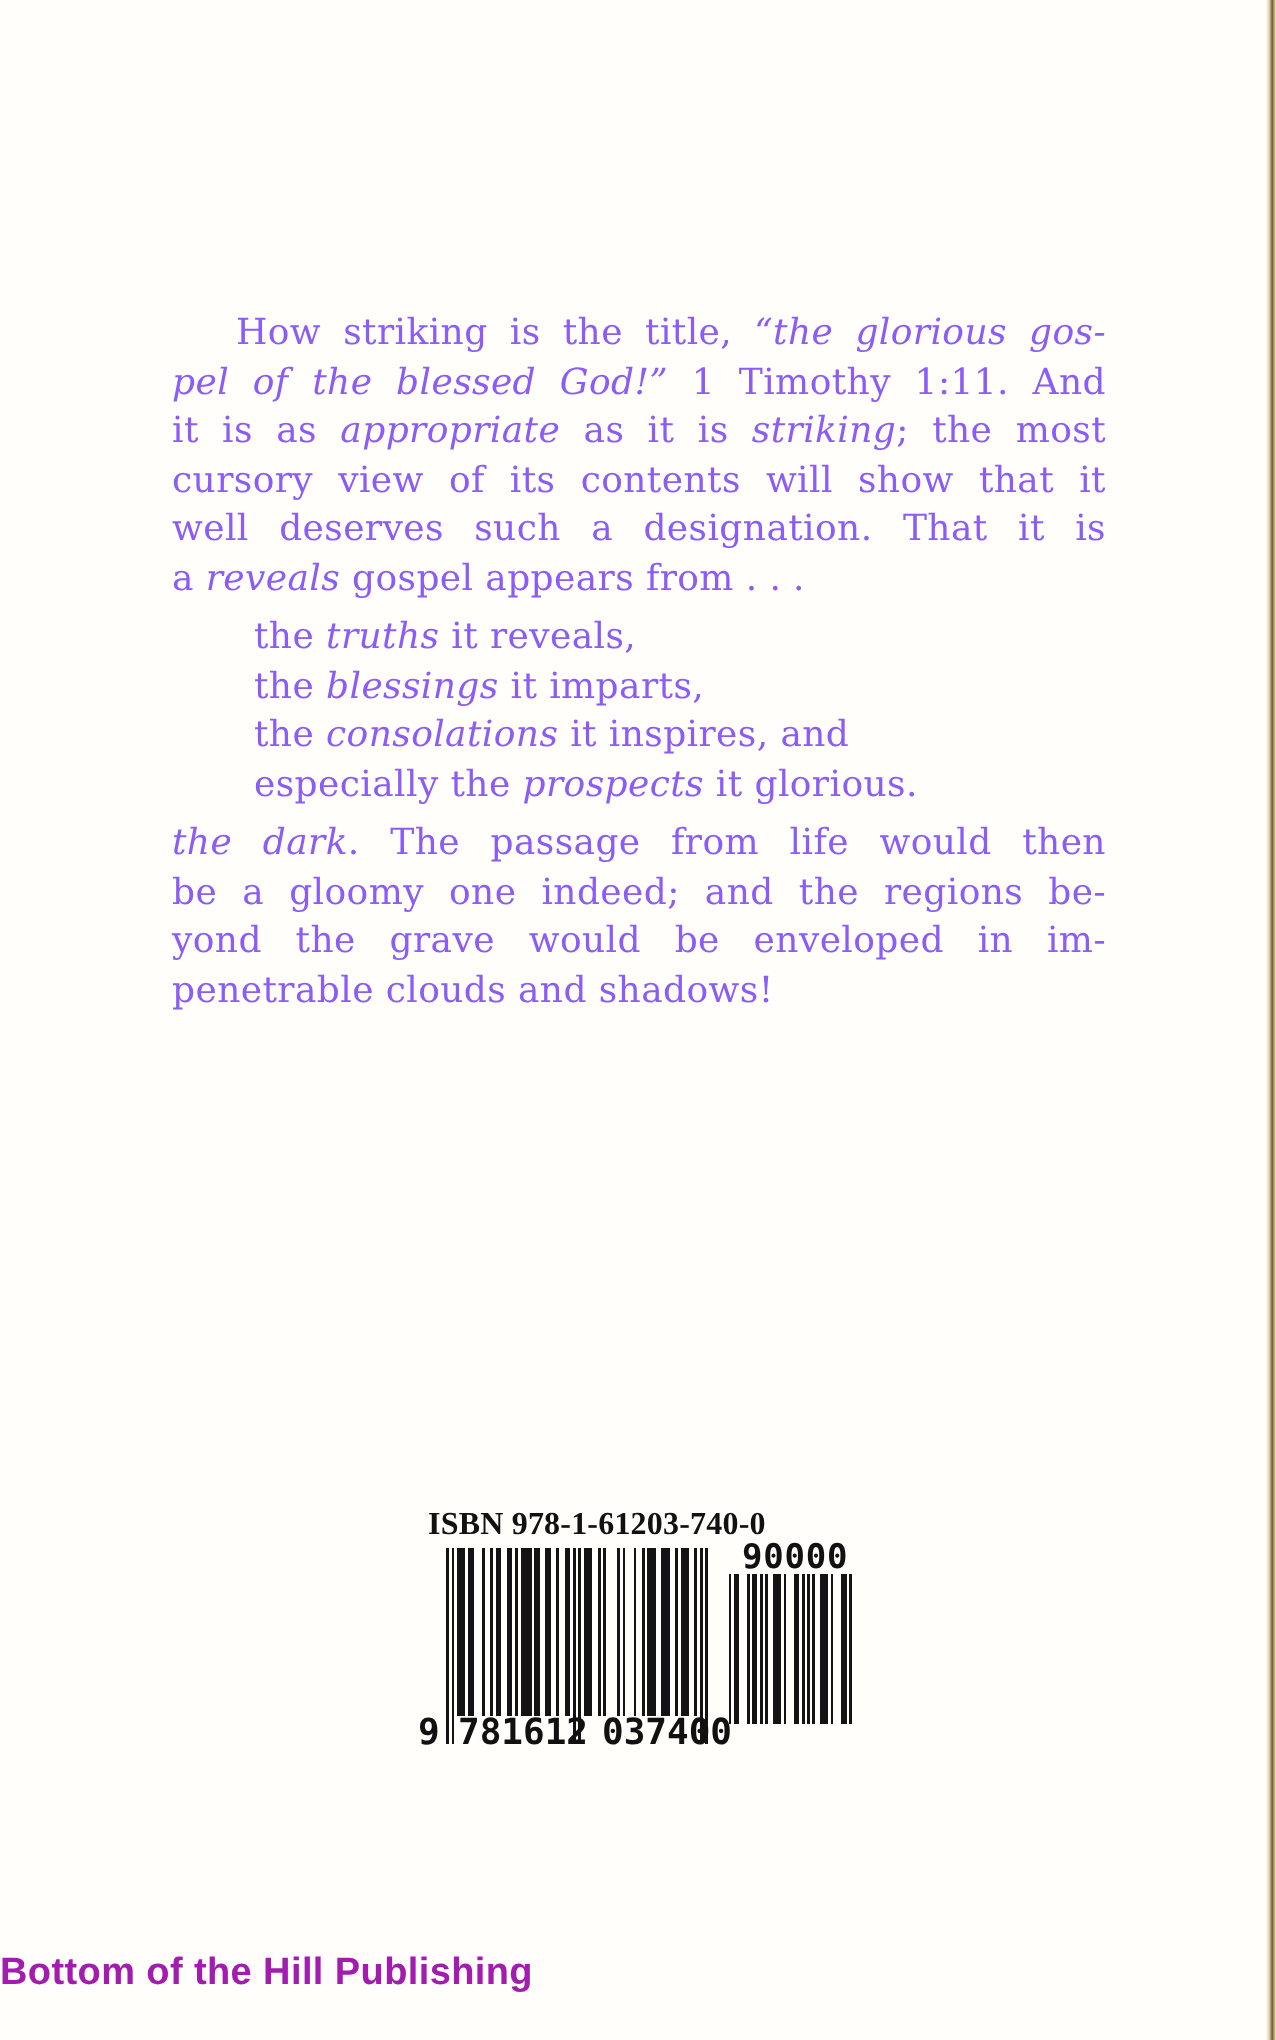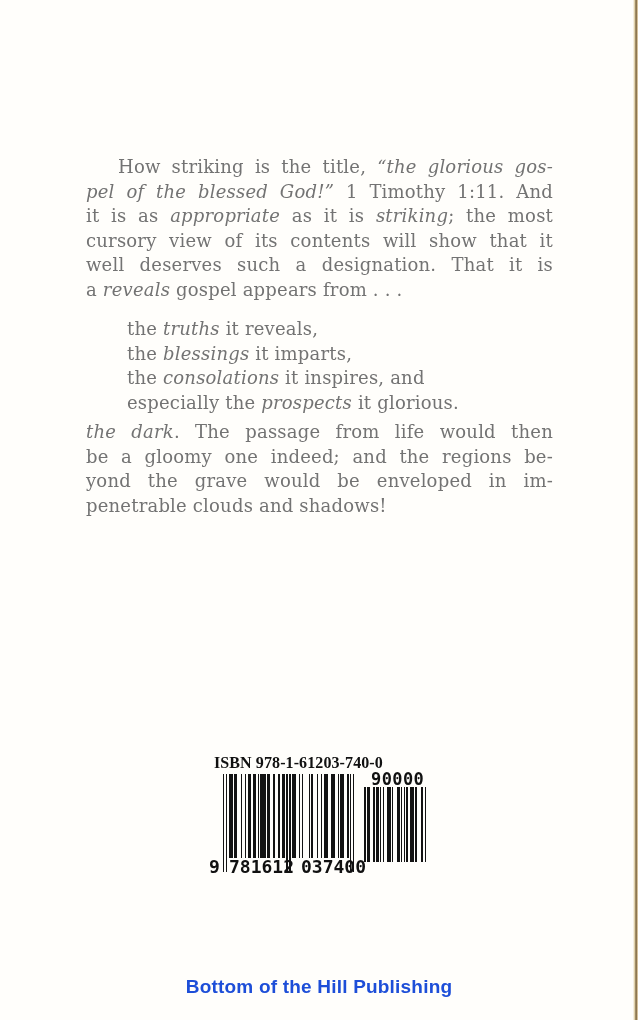--- a/index.html
+++ b/index.html
@@ -10,24 +10,24 @@
     overflow:hidden;
     font-family:"DejaVu Serif", serif;
   }
   .cover { position:absolute; inset:0; background:#fffefb; }
   .edge-strip {
     position:absolute; top:0; right:0; width:5px; height:1020px;
     background:linear-gradient(to right,#fffefb 0%,#dcca9f 35%,#6e5a39 62%,#bfa372 82%,#efe7d2 100%);
   }
   .textcol {
     position:absolute; left:86px; top:155px; width:467px;
-    color:#737373; font-size:18px; line-height:24.5px; letter-spacing:0.2px;
+    color:#8b5cf6; font-size:18px; line-height:24.5px; letter-spacing:0.2px;
   }
   .block { margin:0; }
-  .block-list { margin-top:15px; padding-left:41px; }
+  .block-list { margin-top:5px; padding-left:41px; }
   .block-para2 { margin-top:5px; }
   .line { text-align:justify; text-align-last:justify; }
   .line.indent { padding-left:32px; }
   .line.last { text-align-last:left; }
   .block-list .line { text-align:left; text-align-last:left; }
   .em { font-style:italic; }
 
   .bc-text {
     position:absolute; color:#111;
     font-family:"DejaVu Sans Mono", monospace; font-weight:700; white-space:pre;
@@ -37,21 +37,21 @@
   .bc-digit { font-size:18px; top:856px; }
   .bc-d1 { left:209px; }
   .bc-d2 { left:229px; }
   .bc-d3 { left:301px; }
   svg.bc { position:absolute; shape-rendering:crispEdges; }
   .bc-main { left:223px; top:774px; }
   .bc-supp { left:363px; top:787px; }
 
   .publisher {
     position:absolute; left:0; top:976px; width:100%;
-    text-align:center; color:#1d4ed8;
+    text-align:left; color:#a21caf;
     font-family:"Liberation Sans", sans-serif;
     font-weight:700; font-size:19px; letter-spacing:0.2px;
   }
 </style>
 </head>
 <body>
 
 <div class="cover">
 
   <div class="textcol">

